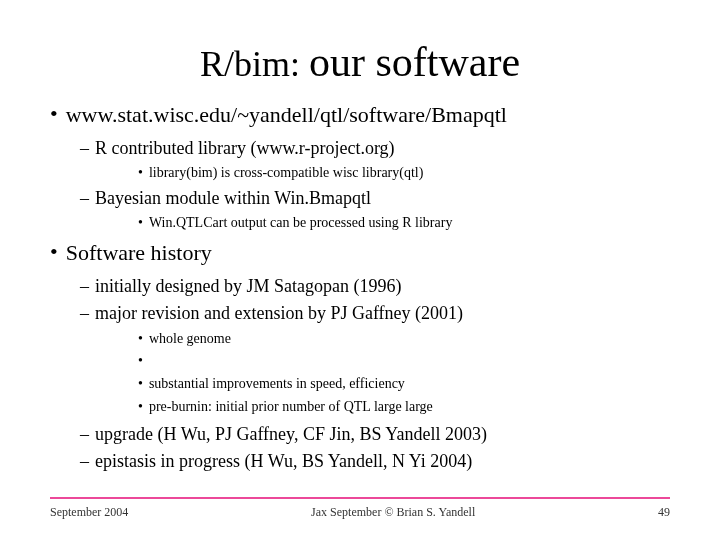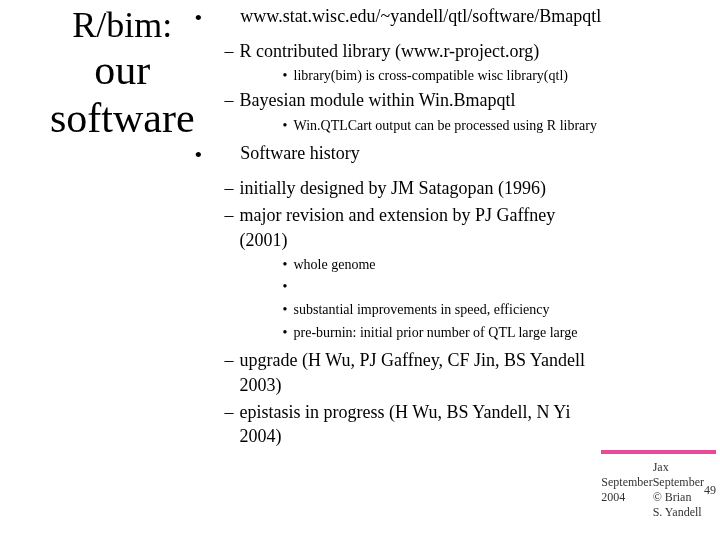--- a/index.html
+++ b/index.html
@@ -14,23 +14,23 @@
       background: #ffffff;
       font-family: 'Times New Roman', Times, serif;
       color: #000000;
       overflow: hidden;
       position: relative;
     }
 
     .slide {
       width: 720px;
       height: 540px;
-      padding: 4px 50px 20px 50px;
-      display: flex;
-      flex-direction: row;
+      padding: 38px 50px 20px 50px;
+      display: flex;
+      flex-direction: column;
     }
 
     .title {
       text-align: center;
       font-size: 36px;
       font-weight: normal;
       margin-bottom: 14px;
       color: #000;
     }
 
@@ -56,23 +56,22 @@
       margin-bottom: 4px;
     }
 
     .bullet-l1 .bullet-marker {
       margin-right: 8px;
       font-size: 22px;
       line-height: 1.3;
     }
 
     .bullet-l1 .bullet-text {
-      font-size: 18px;
+      font-size: 22px;
       line-height: 1.35;
-      margin-left: 30px;
     }
 
     .indent1 {
       margin-left: 30px;
       margin-bottom: 3px;
     }
 
     .dash-item {
       display: flex;
       align-items: flex-start;
@@ -100,21 +99,21 @@
 
     .indent3 {
       margin-left: 88px;
       margin-bottom: 1px;
     }
 
     .footer {
       display: flex;
       justify-content: space-between;
       align-items: center;
-      border-top: 4px solid #ec4899;
+      border-top: 2px solid #ec4899;
       padding-top: 6px;
       font-size: 12px;
       color: #333;
       margin-top: auto;
     }
 
     .section-gap {
       margin-bottom: 6px;
     }
     .section-gap2 {

